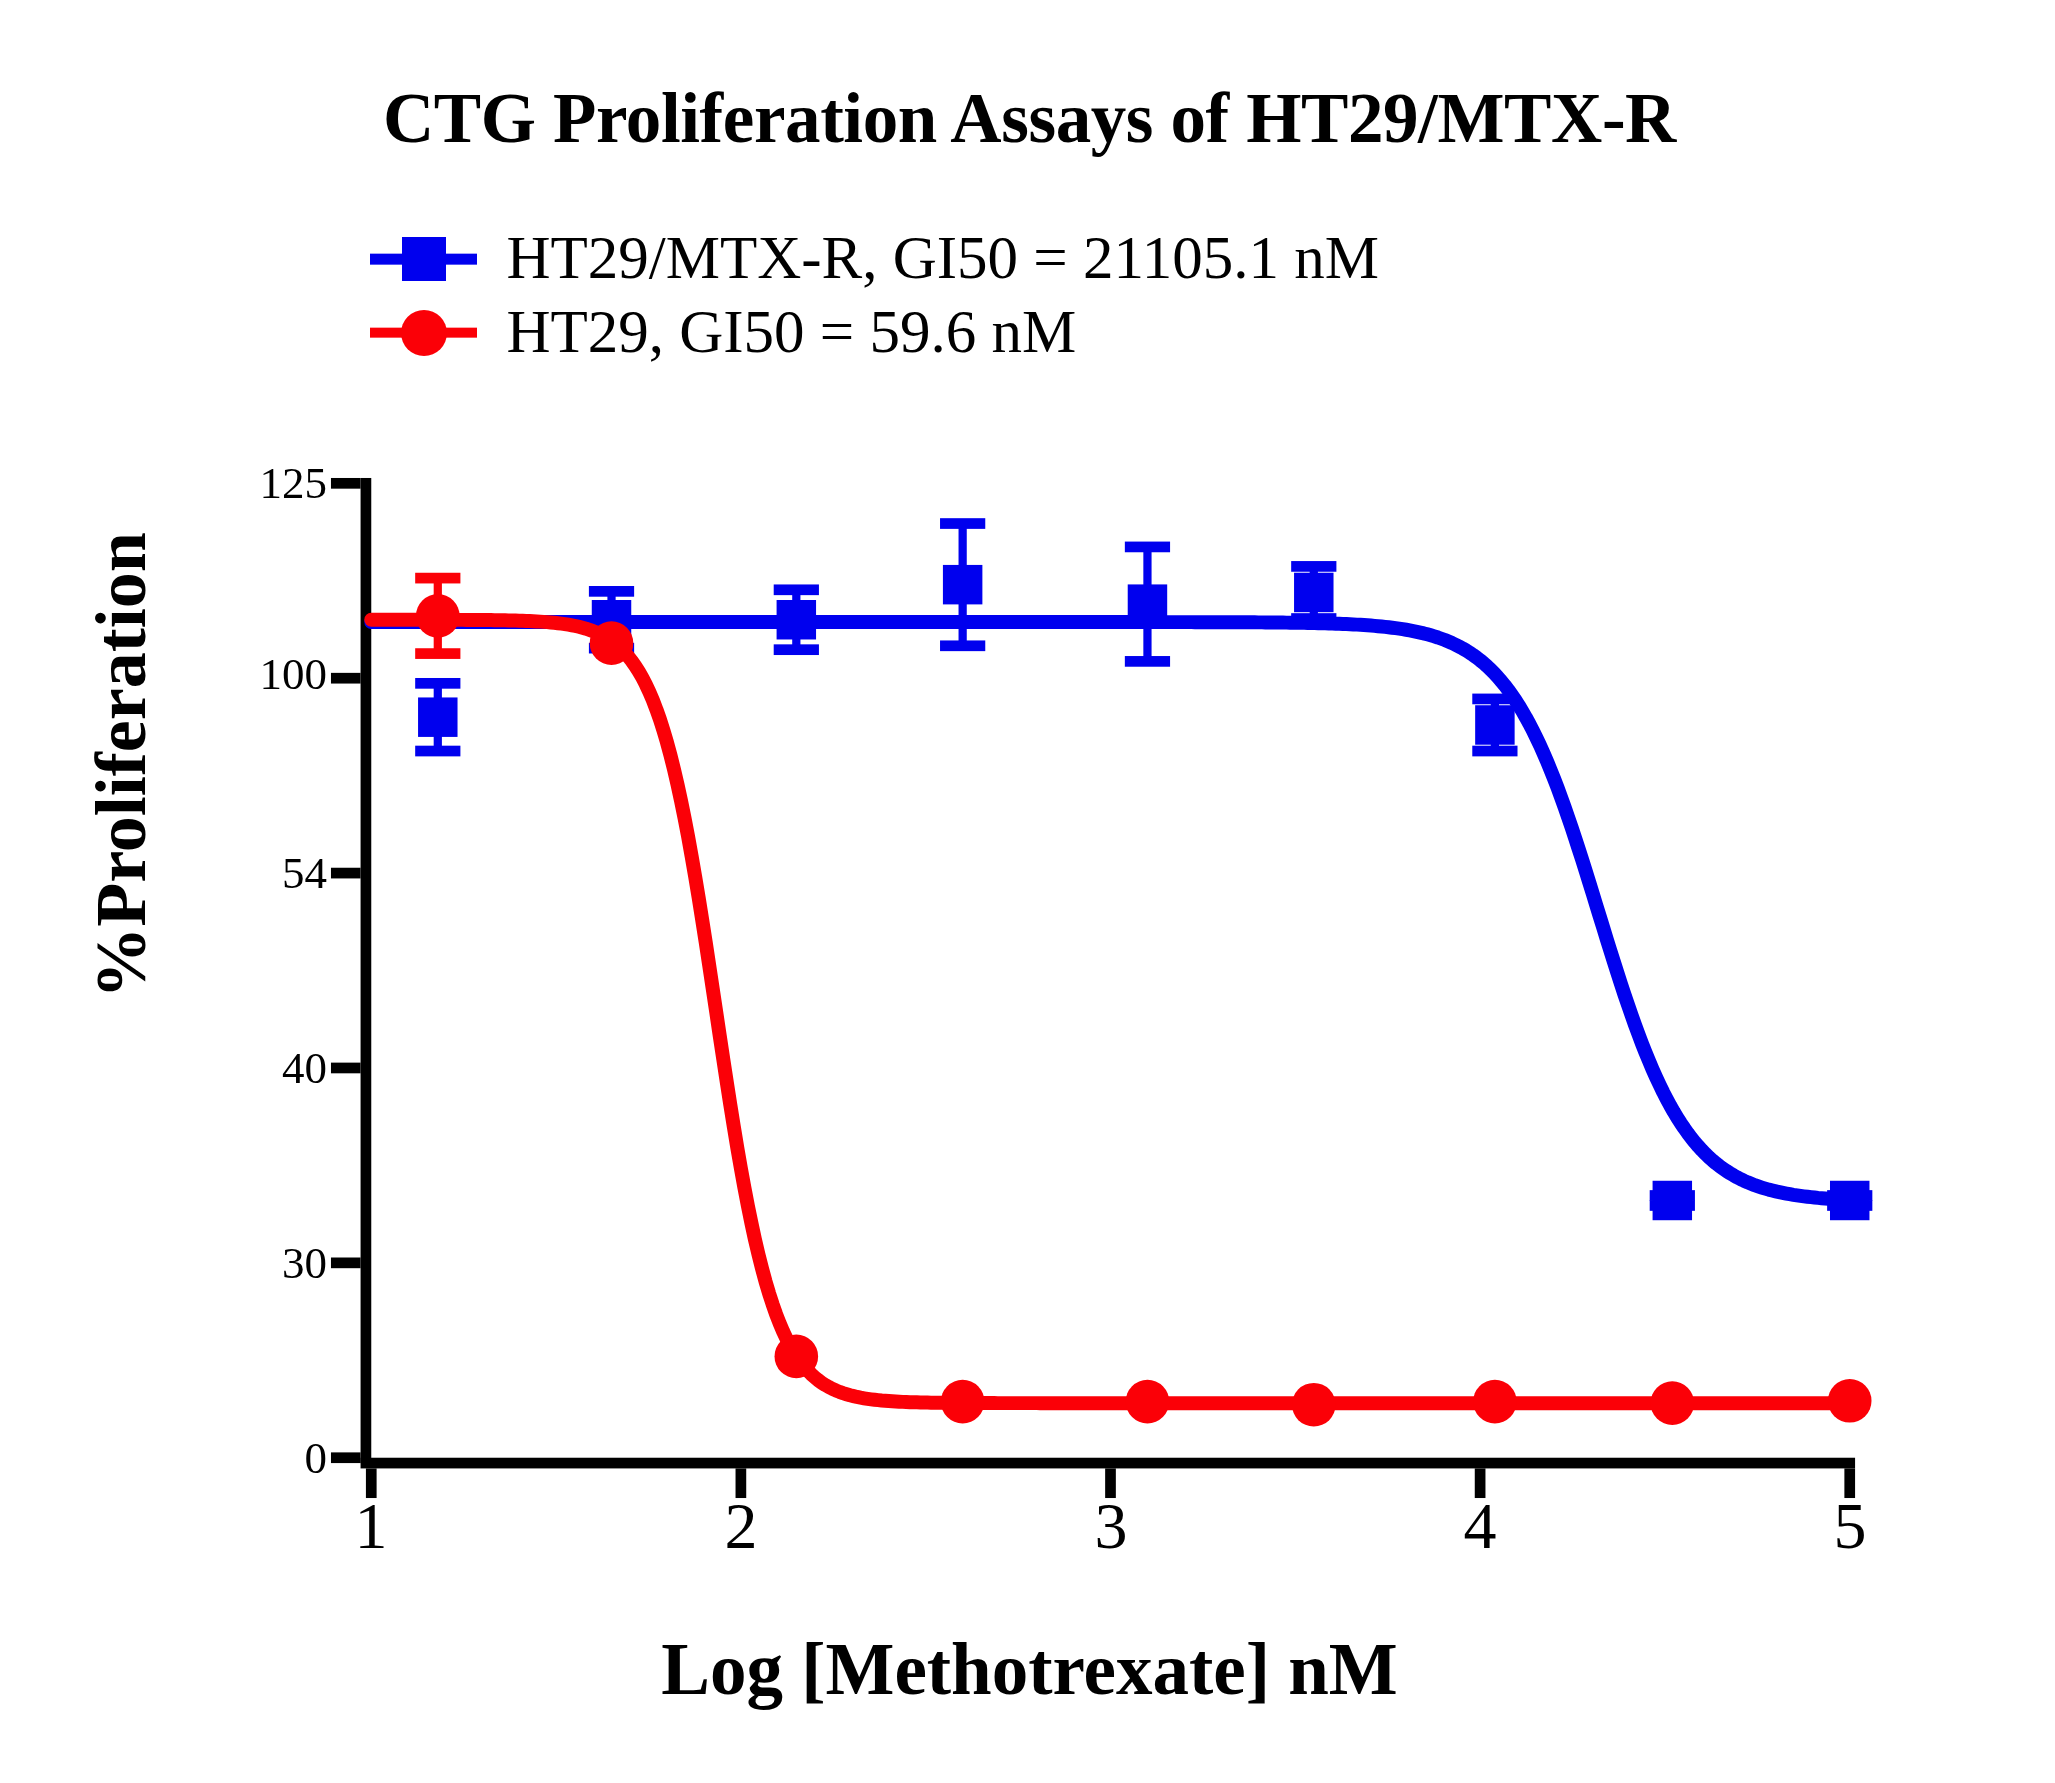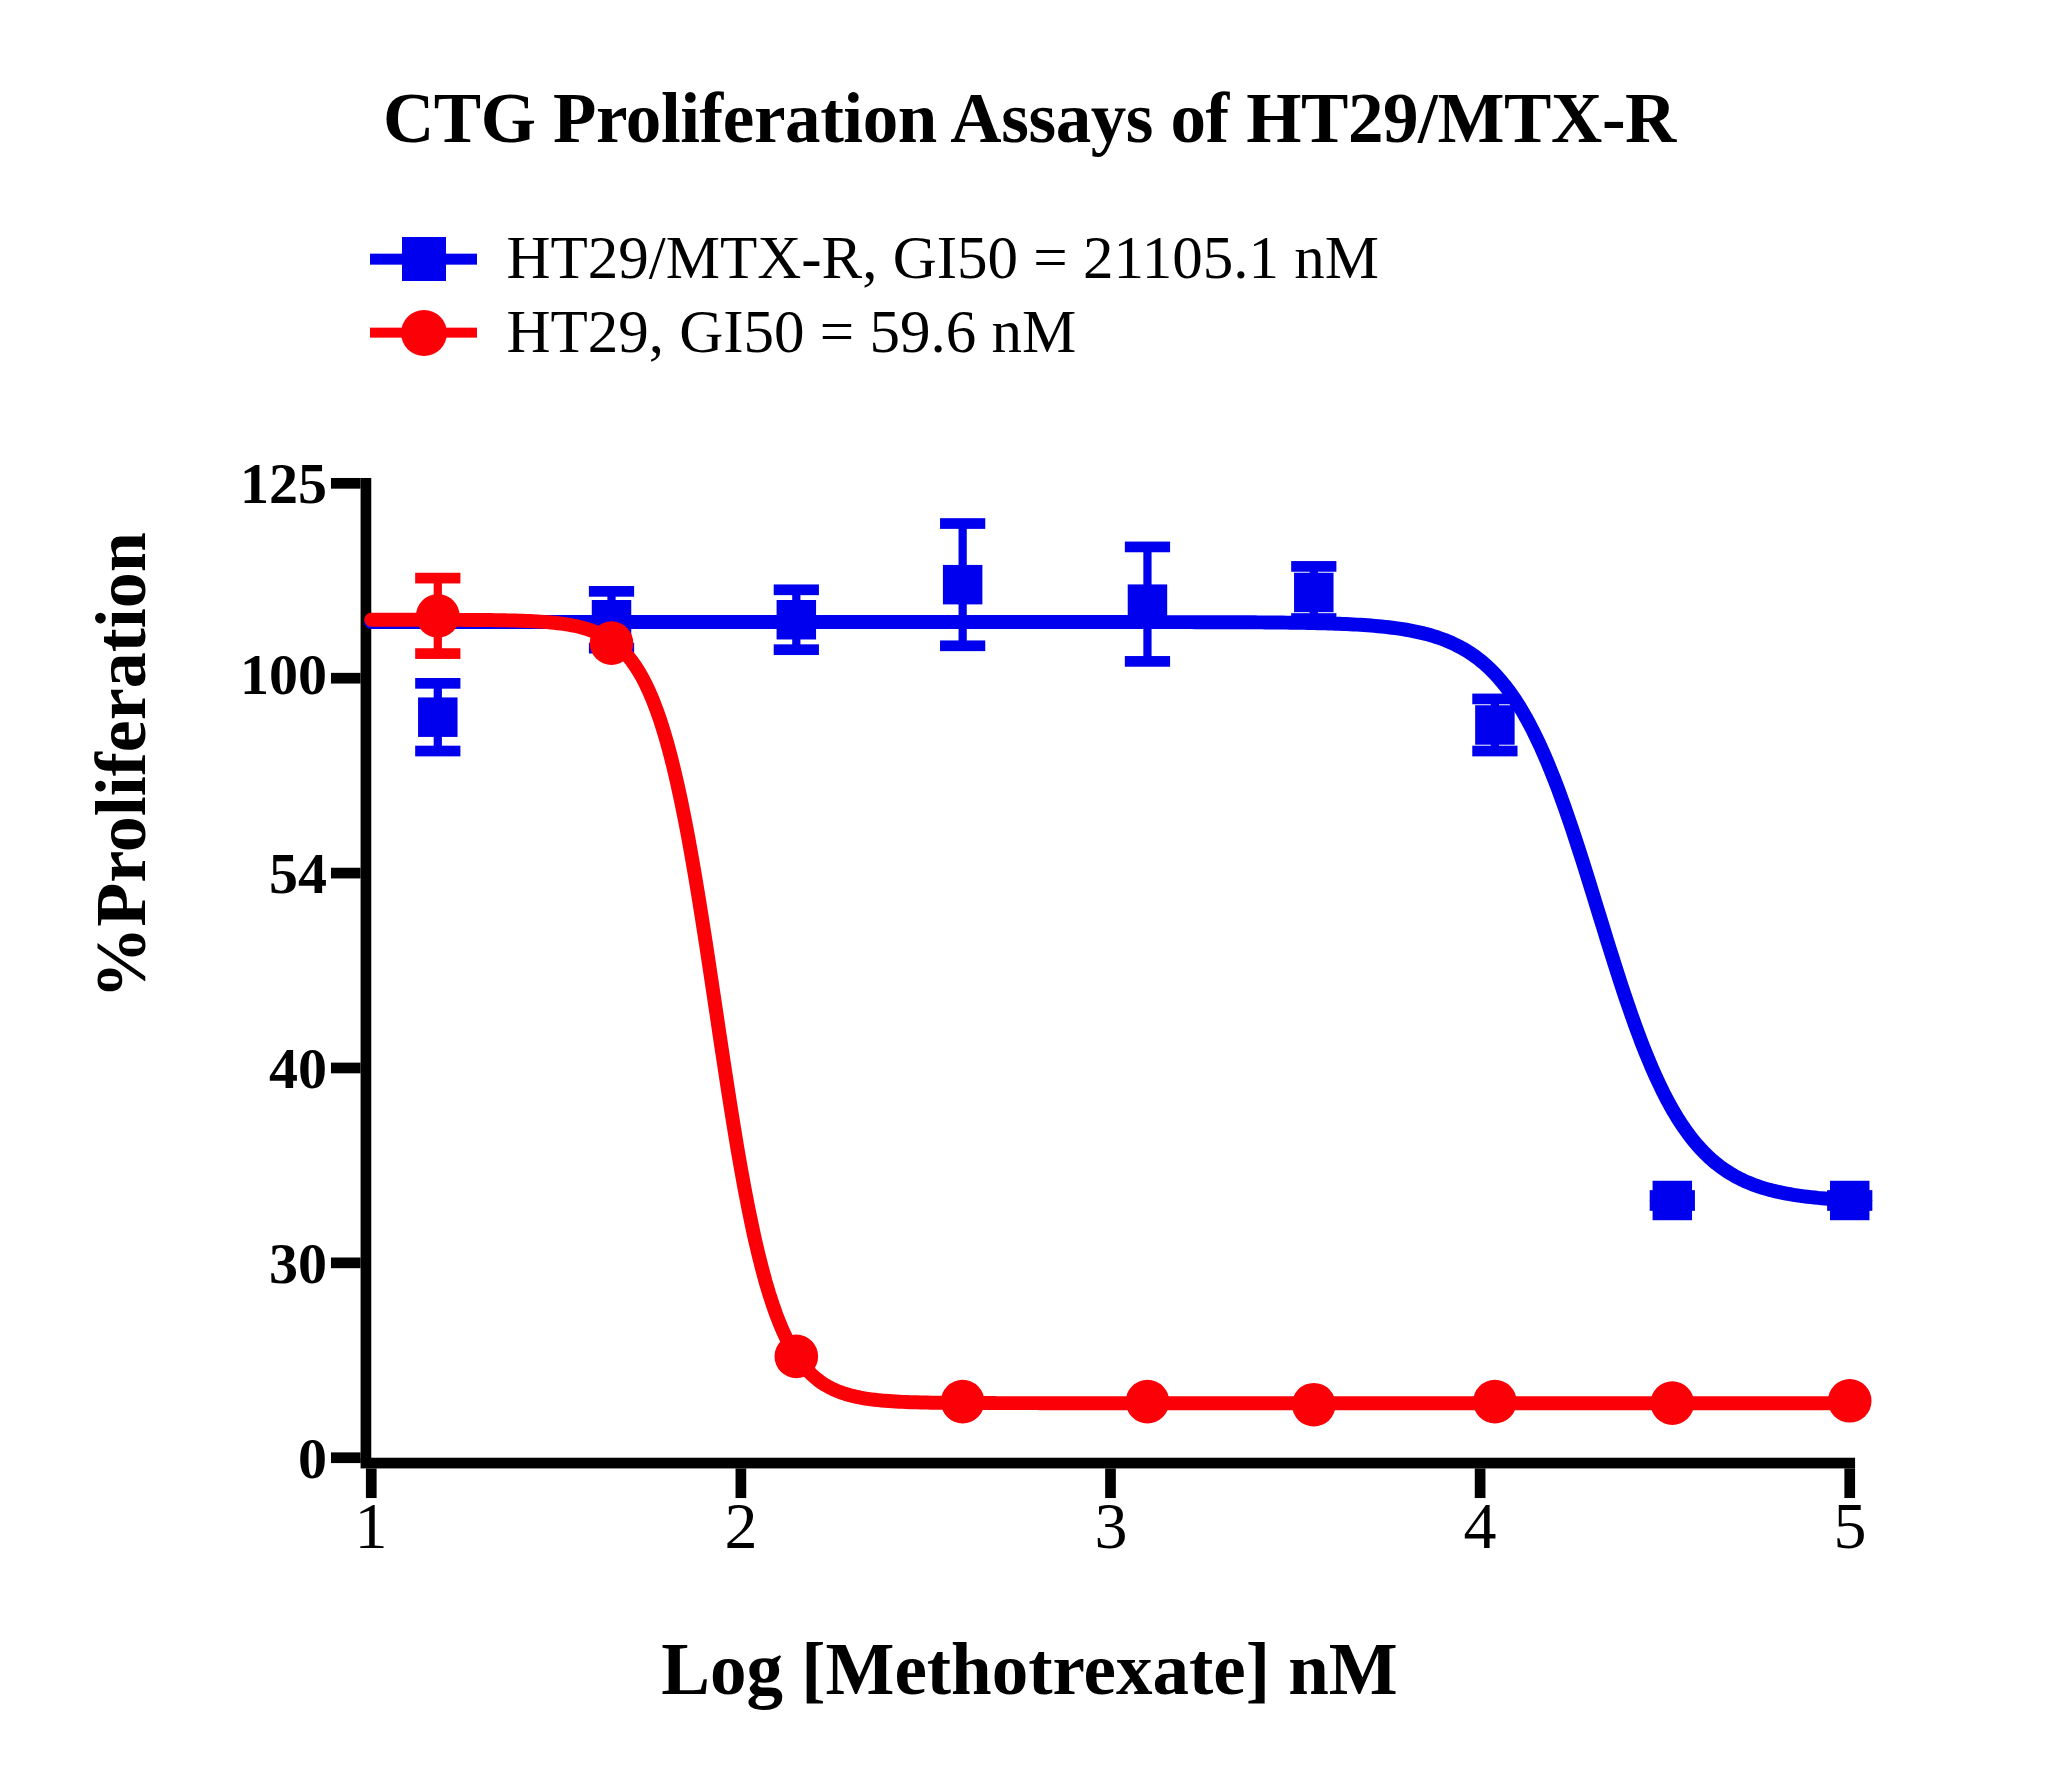--- a/index.html
+++ b/index.html
@@ -47,24 +47,23 @@
     text-align:center;
     font-family:"Liberation Serif",serif;
     font-weight:bold;font-size:73px;color:#000;white-space:nowrap;
   }
 
   .ytick-label{
     position:absolute;
     right:1732px; 
     text-align:right;
     font-family:"Liberation Serif",serif;
-    font-size:58px;color:#000;
+    font-size:45px;color:#000;
     transform:translateY(-50%);
     white-space:nowrap;
-    font-weight:bold;
   }
   .xtick-label{
     position:absolute;
     top:1488px;
     font-family:"Liberation Serif",serif;
     font-size:66px;color:#000;
     transform:translateX(-50%);
     white-space:nowrap;
   }
   svg.plot{position:absolute;left:0;top:0;width:2059px;height:1784px;}

